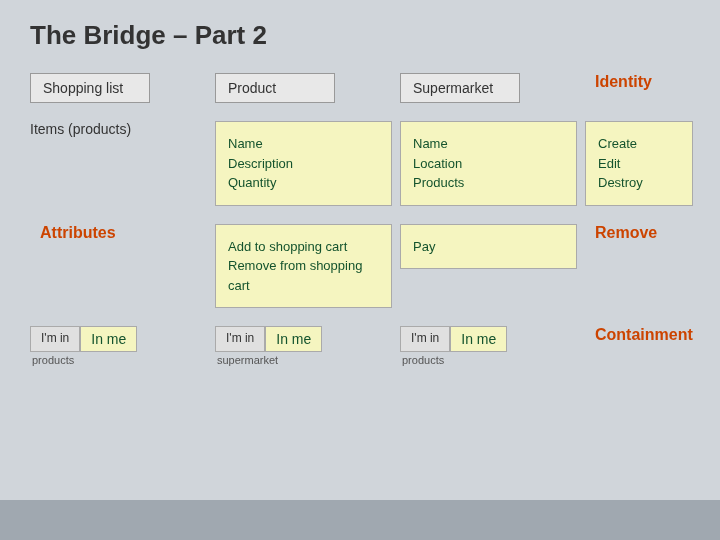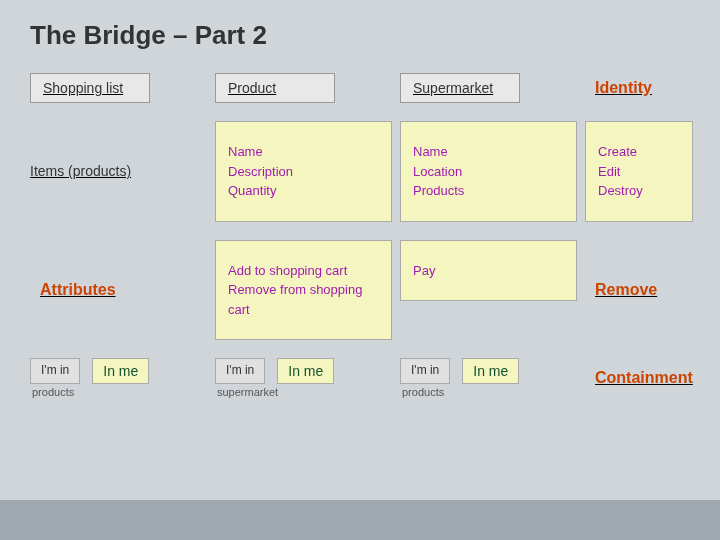--- a/index.html
+++ b/index.html
@@ -32,23 +32,23 @@
       padding: 6px 12px;
       font-size: 14px;
       color: #333;
       display: inline-block;
       min-width: 120px;
     }
 
     .box-yellow {
       border: 1px solid #aaa;
       background: #f5f5c0;
-      padding: 20px 12px;
+      padding: 12px 12px;
       font-size: 13px;
-      color: #a21caf;
+      color: #14532d;
       line-height: 1.5;
     }
 
     .label-right {
       font-size: 16px;
       font-weight: bold;
       color: #cc4400;
       padding-left: 10px;
     }
 
@@ -65,21 +65,21 @@
       background: #f5f5c0;
       border: 1px solid #aaa;
       padding: 4px 10px;
       font-size: 14px;
       color: #14532d;
       display: inline-block;
     }
 
     .btn-row {
       display: flex;
-      gap: 12px;
+      gap: 0;
     }
 
     .sub-label {
       font-size: 11px;
       color: #555;
       margin-top: 2px;
       padding-left: 2px;
     }
 
     .grid-layout {
@@ -89,22 +89,21 @@
       row-gap: 18px;
       column-gap: 0;
     }
 
     .cell {
       padding-right: 8px;
     }
 
     .cell-align-center {
       display: flex;
-      align-items: center;
-      text-decoration: underline;
+      align-items: flex-start;
     }
   </style>
 </head>
 <body>
 
 <div class="main-container">
 
   <div class="page-title">The Bridge – Part 2</div>
 
   <div class="grid-layout">

